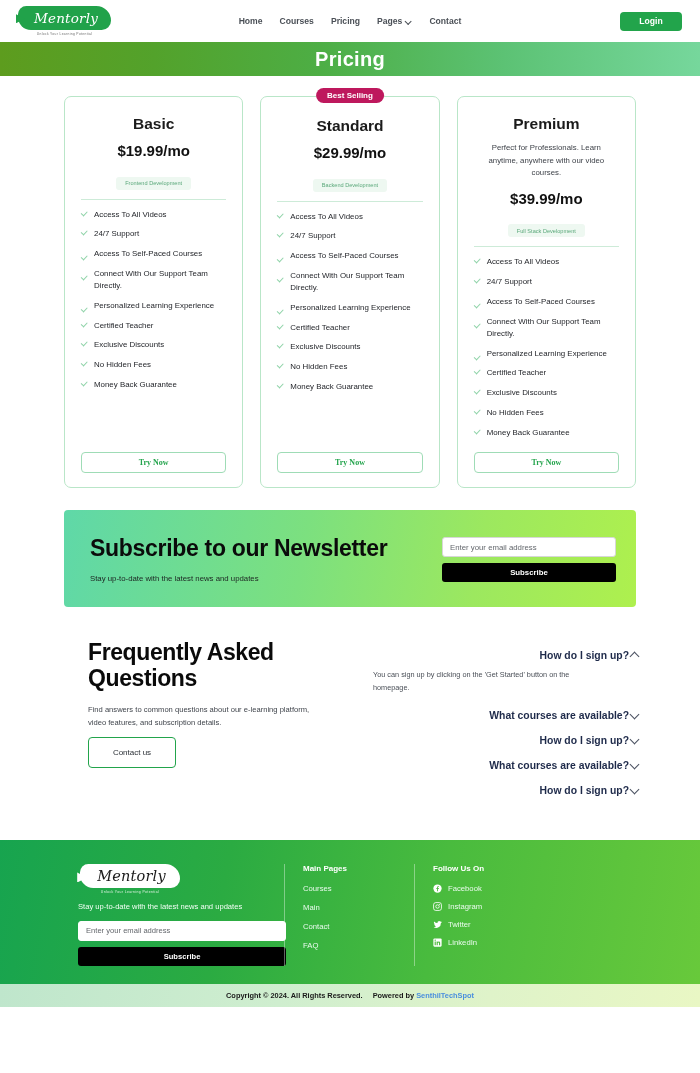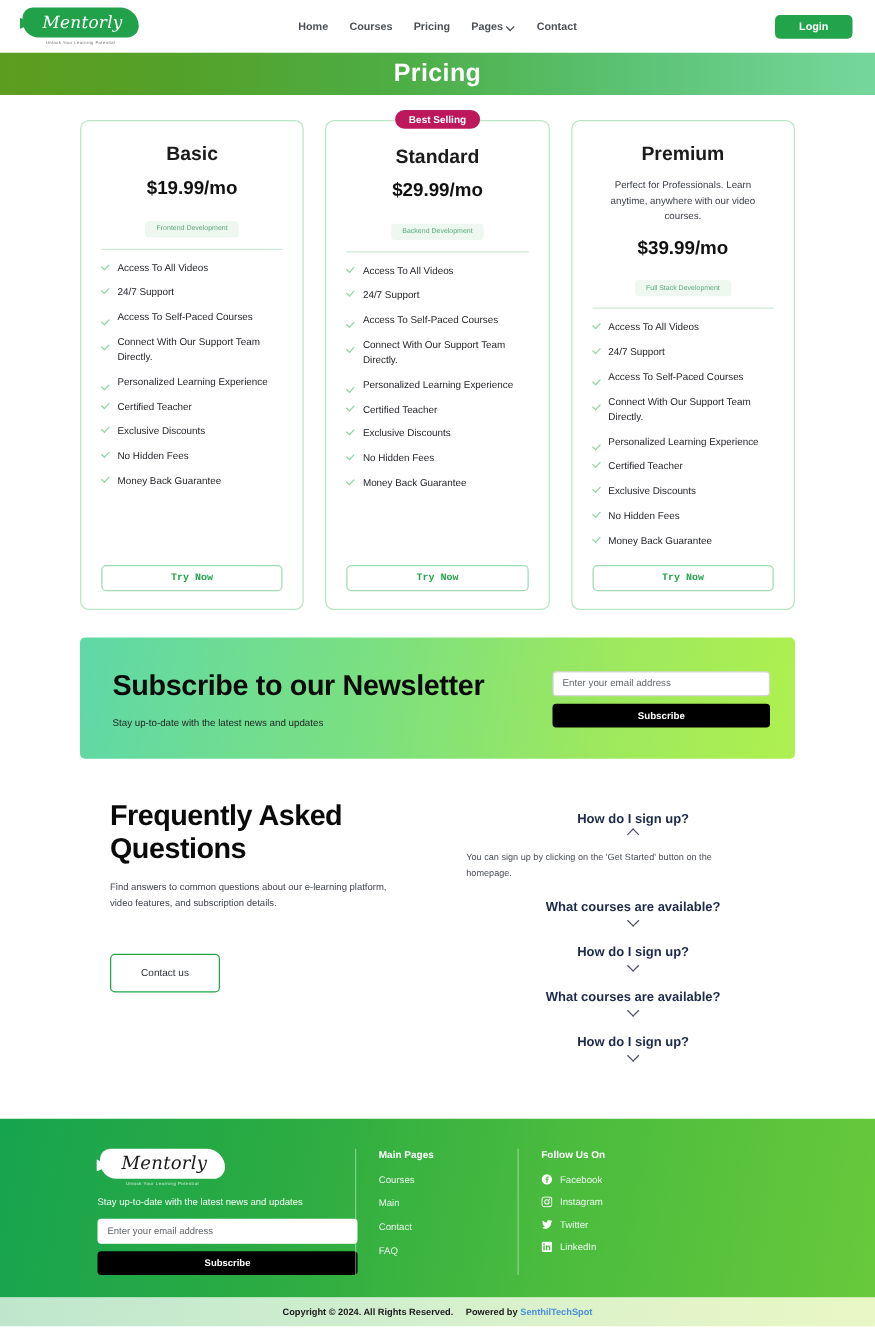--- a/index.html
+++ b/index.html
@@ -205,21 +205,21 @@
     margin-top: 6px;
     width: 100%;
     height: 21px;
     background: #fff;
     border: 1px solid #9fdcb6;
     border-radius: 4px;
     color: #24a44d;
     font-size: 8px;
     font-weight: bold;
     cursor: pointer;
-    font-family: Liberation Mono, monospace;
+    font-family: Liberation Serif, serif;
   }
 
   
   .newsletter {
     margin: 22px 64px 0 64px;
     height: 97px;
     border-radius: 4px;
     background: linear-gradient(100deg, #5fd8a8 0%, #7ce07f 42%, #9ce85f 72%, #aef04e 100%);
     display: flex;
     align-items: center;
@@ -273,42 +273,41 @@
     font-weight: bold;
     color: #0a0a0a;
     line-height: 1.13;
     letter-spacing: -.4px;
     margin-bottom: 13px;
   }
   .faq-sub {
     font-size: 7.6px;
     color: #40454c;
     line-height: 1.68;
-    margin-bottom: 33px;
+    margin-bottom: 7px;
   }
   .contact-btn {
     width: 88px;
     height: 31px;
     background: #fff;
     border: 1.3px solid #22a44b;
     border-radius: 4px;
     color: #2a2f35;
     font-size: 8px;
     cursor: pointer;
     font-family: "Liberation Sans", sans-serif;
   }
   .faq-right { flex: 1; padding-top: 4px; }
   .faq-item { border-bottom: none; }
   .faq-q-row {
     display: flex;
     align-items: center;
     justify-content: flex-end;
     padding: 7px 0;
     cursor: pointer;
-    flex-direction: column;
   }
   .faq-q {
     font-size: 10.4px;
     font-weight: bold;
     color: #1e2a4a;
   }
   .faq-chev { color: #4a5160; width: 11px; height: 11px; }
   .faq-chev::after {
     content: "";
     display: block;

